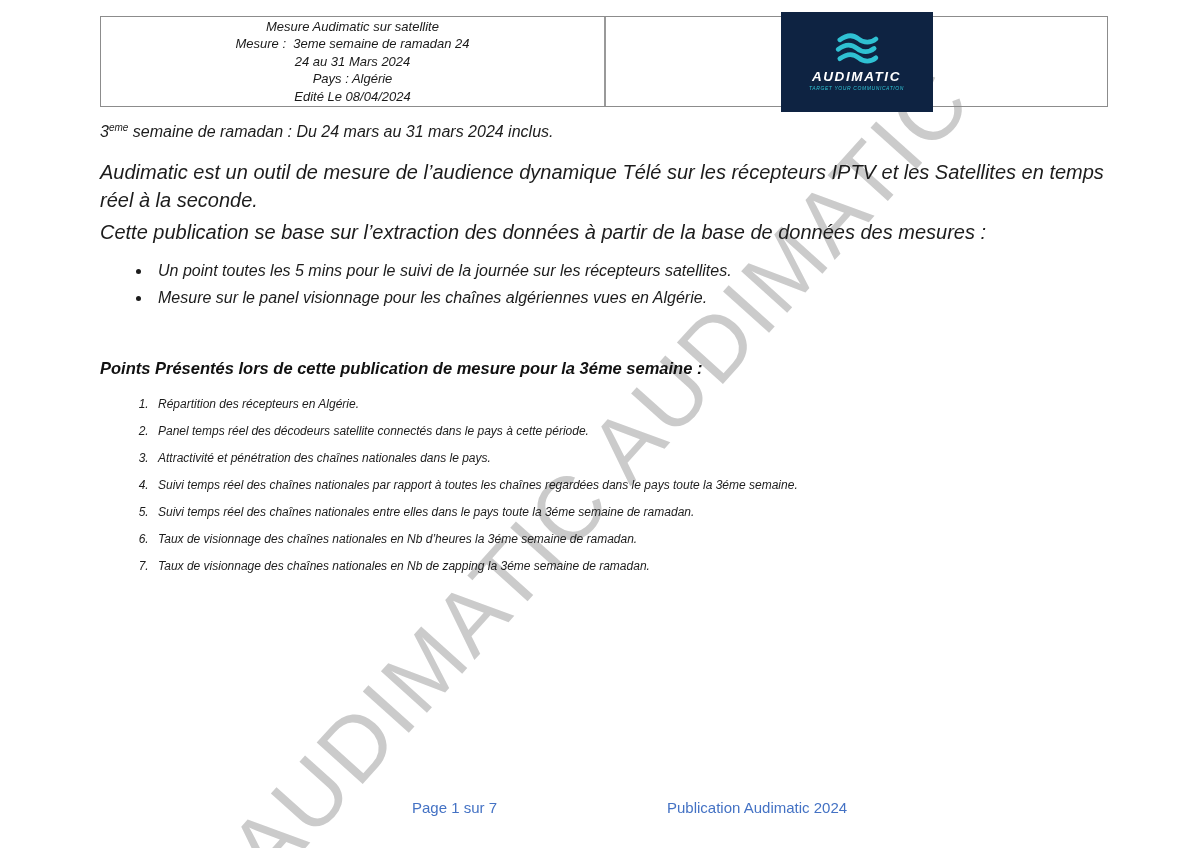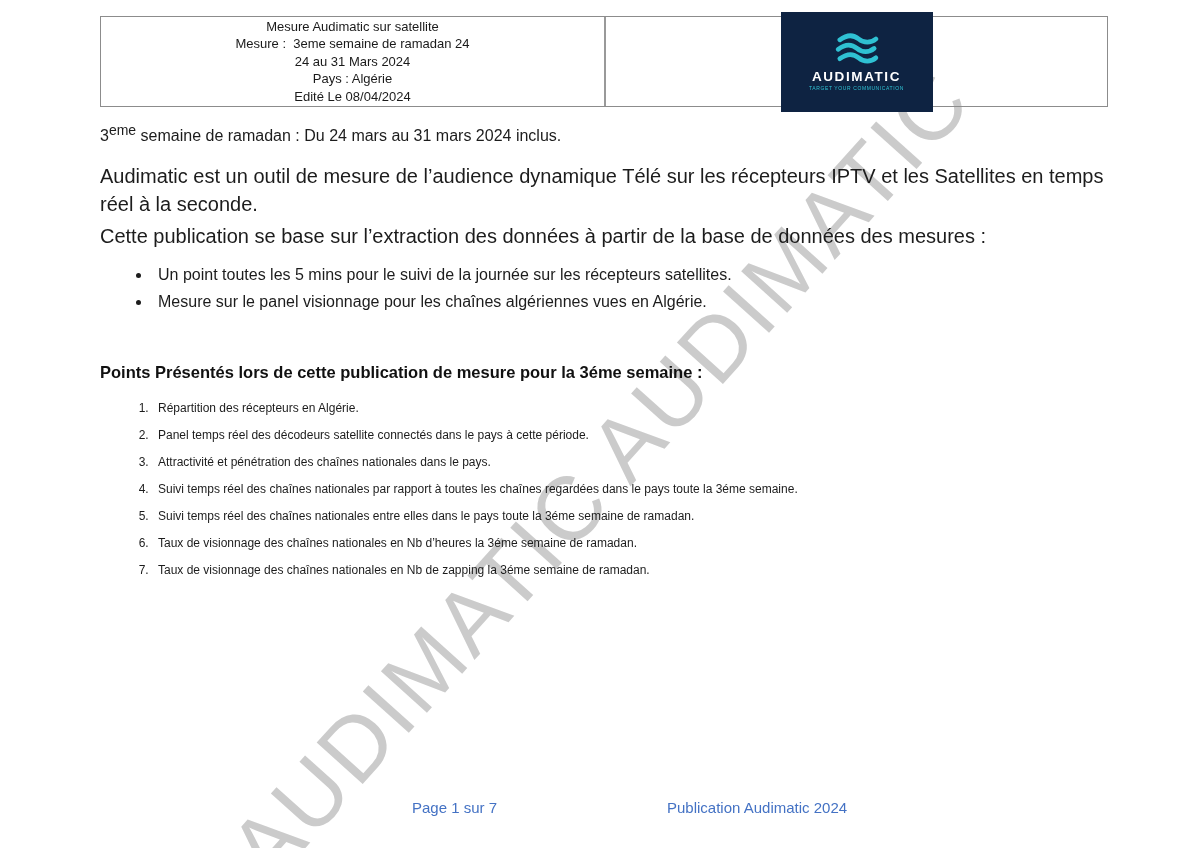--- a/index.html
+++ b/index.html
@@ -20,20 +20,21 @@
     letter-spacing: 3px;
     white-space: nowrap;
     color: rgba(130,130,130,0.42);
     z-index: 0;
     pointer-events: none;
   }
   .content {
     position: relative;
     z-index: 1;
     padding: 16px 90px 0 100px;
+    font-style: italic;
   }
   
   .header-table {
     width: 1008px;
     height: 91px;
     border: 1px solid #8c8c8c;
     display: flex;
     background: transparent;
   }
   .header-cell-left {
@@ -85,21 +86,21 @@
     font-size: 27px;
     line-height: 34px;
     font-weight: 400;
     color: #111111;
   }
   .doc-subtitle {
     margin-top: 15px;
     font-size: 16px;
     color: #1c1c1c;
   }
-  .doc-subtitle sup { font-size: 14px; }
+  .doc-subtitle sup { font-size: 10px; }
   .para { font-size: 20px; line-height: 28px; color: #1c1c1c; }
   .para-intro { margin-top: 17px; max-width: 1010px; }
   .para-basis { margin-top: 4px; }
   .bullet-list {
     margin-top: 11px;
     padding-left: 52px;
     list-style: disc;
     font-size: 16px;
     line-height: 27px;
   }

